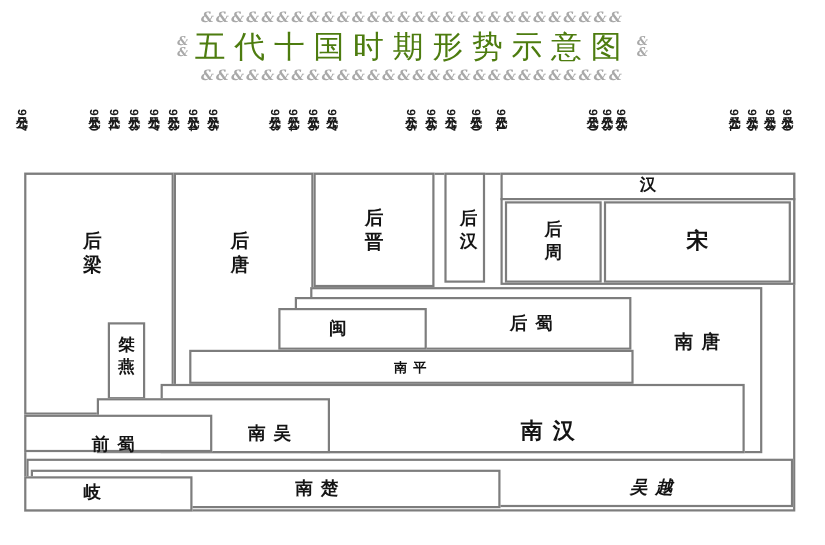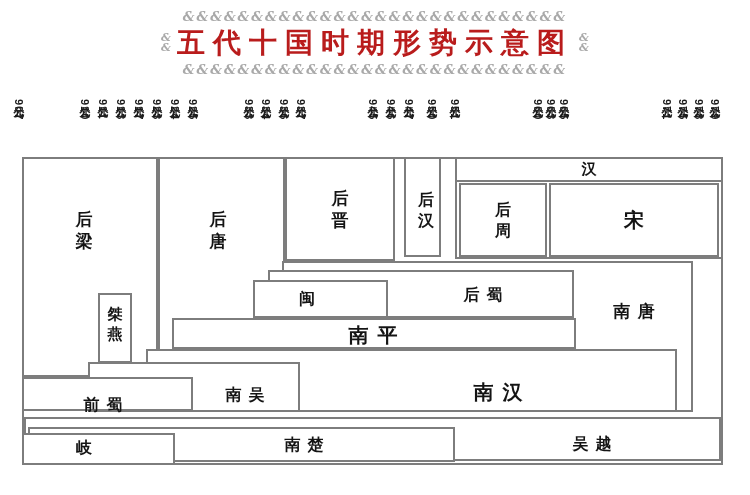--- a/index.html
+++ b/index.html
@@ -18,21 +18,21 @@
     font-size:13px;letter-spacing:2px;color:#a9a9a9;line-height:1.0;
     white-space:nowrap;
   }
   #title-line{display:flex;align-items:center;justify-content:center;gap:6px;margin:1px 0;}
   .decor-side{
     font-family:"DejaVu Serif","Liberation Serif",serif;
     font-style:italic;font-weight:bold;
     font-size:11px;color:#a9a9a9;line-height:0.95;white-space:pre;
   }
   #page-title{
-    font-weight:bold;font-size:28px;letter-spacing:8px;color:#b91c1c;
+    font-weight:normal;font-size:28px;letter-spacing:8px;color:#4d7c0f;
     white-space:nowrap;
   }
   
   .year-label{
     position:absolute;top:97px;
     writing-mode:vertical-rl;text-orientation:mixed;
     font-size:11px;font-weight:bold;color:#1c1c1c;
     letter-spacing:1px;line-height:1.0;white-space:nowrap;
   }
   
@@ -113,31 +113,31 @@
 周</span>
       <div class="dyn-box" style="left: 549px; top: 183px; width: 170px; height: 74px; z-index: 2; border-color: rgb(125, 125, 125);"></div>
       <span class="dyn-label" style="left: 634px; top: 220px; font-size: 20px;">宋</span>
       <div class="dyn-box" style="left: 282px; top: 261px; width: 411px; height: 151px; z-index: 3; border-color: rgb(125, 125, 125);"></div>
       <span class="dyn-label h2" style="left: 634px; top: 312px; font-size: 17px;">南唐</span>
       <div class="dyn-box" style="left: 268px; top: 270px; width: 306px; height: 48px; z-index: 4; border-color: rgb(125, 125, 125);"></div>
       <span class="dyn-label h2" style="left: 483px; top: 295px; font-size: 16px;">后蜀</span>
       <div class="dyn-box" style="left: 253px; top: 280px; width: 135px; height: 38px; z-index: 5; border-color: rgb(125, 125, 125);"></div>
       <span class="dyn-label" style="left: 307px; top: 299px; font-size: 16px;">闽</span>
       <div class="dyn-box" style="left: 172px; top: 318px; width: 404px; height: 31px; z-index: 6; border-color: rgb(125, 125, 125);"></div>
-      <span class="dyn-label h2" style="left: 373px; top: 335px; font-size: 20px;">南平</span>
+      <span class="dyn-label h2" style="left: 373px; top: 335px; font-size: 12px;">南平</span>
       <div class="dyn-box" style="left: 146px; top: 349px; width: 531px; height: 63px; z-index: 7; border-color: rgb(125, 125, 125);"></div>
       <span class="dyn-label h2" style="left: 498px; top: 392px; font-size: 20px;">南汉</span>
       <div class="dyn-box" style="left: 98px; top: 293px; width: 34px; height: 70px; z-index: 8; border-color: rgb(125, 125, 125);"></div>
       <span class="dyn-label" style="left: 115px; top: 324px; font-size: 15px;">桀
 燕</span>
       <div class="dyn-box" style="left: 88px; top: 362px; width: 212px; height: 50px; z-index: 9; border-color: rgb(125, 125, 125);"></div>
       <span class="dyn-label h2" style="left: 245px; top: 395px; font-size: 16px;">南吴</span>
       <div class="dyn-box" style="left: 22px; top: 377px; width: 171px; height: 34px; z-index: 10; border-color: rgb(125, 125, 125);"></div>
       <span class="dyn-label h2" style="left: 103px; top: 405px; font-size: 16px;">前蜀</span>
       <div class="dyn-box" style="left: 24px; top: 417px; width: 697px; height: 44px; z-index: 11; border-color: rgb(125, 125, 125);"></div>
-      <span class="dyn-label h2" style="left: 592px; top: 444px; font-size: 16px;">吴越</span>
+      <span class="dyn-label h2" style="left: 592px; top: 444px; font-size: 16px; font-style: italic;">吴越</span>
       <div class="dyn-box" style="left: 28px; top: 427px; width: 427px; height: 35px; z-index: 12; border-color: rgb(125, 125, 125);"></div>
-      <span class="dyn-label h2" style="left: 304px; top: 445px; font-size: 16px;">南楚</span>
+      <span class="dyn-label h2" style="left: 288px; top: 445px; font-size: 16px;">南楚</span>
       <div class="dyn-box" style="left: 22px; top: 433px; width: 153px; height: 32px; z-index: 13; border-color: rgb(125, 125, 125);"></div>
       <span class="dyn-label" style="left: 84px; top: 448px; font-size: 16px;">岐</span>
     </div>
 
 </div>
 
 </body></html>

